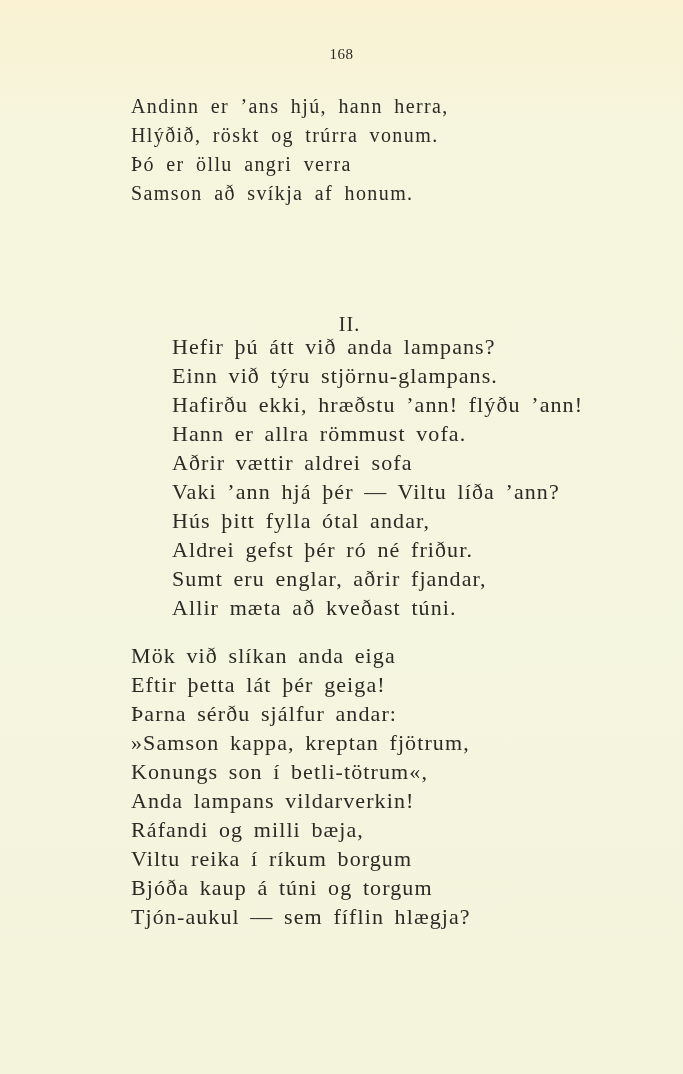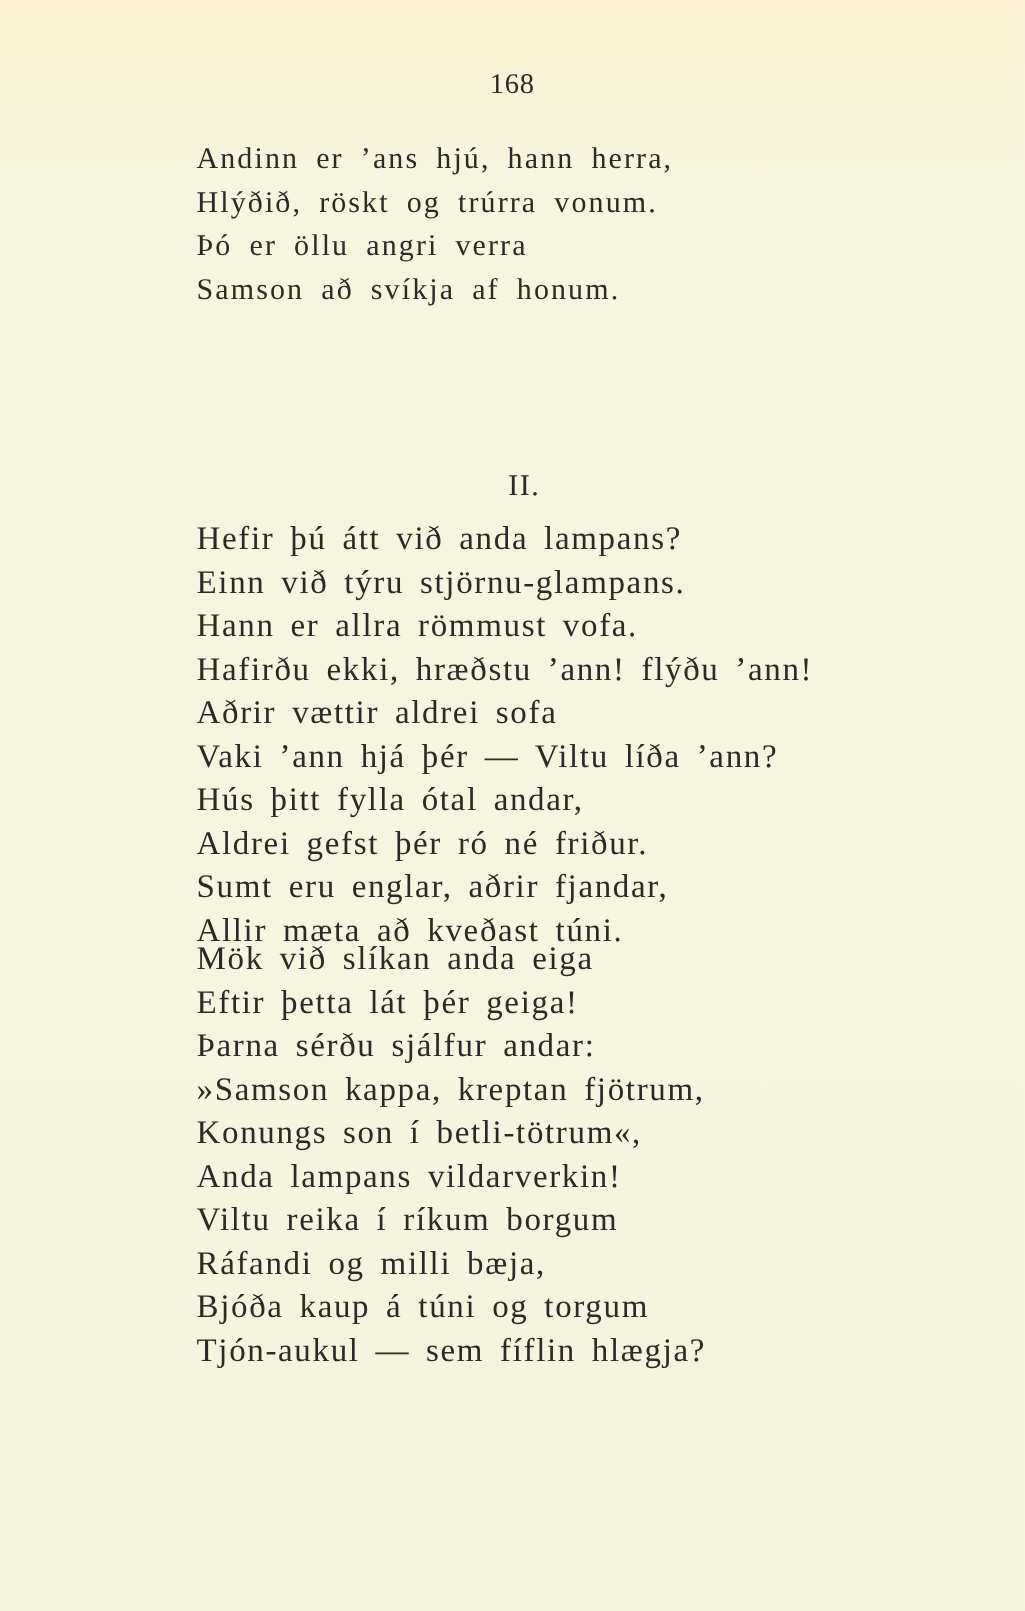--- a/index.html
+++ b/index.html
@@ -6,68 +6,68 @@
     body {
       width: 683px; height: 1074px; overflow: hidden;
       background: #f7f6df;
       background-image: linear-gradient(180deg, #faf2d2 0%, #f6f5de 12%, #f5f6e0 60%, #f4f3dc 100%);
       font-family: "Liberation Serif", "DejaVu Serif", serif;
       color: #2b2a26;
       position: relative;
     }
     .page-number {
       position: absolute; top: 46px; left: 0; width: 683px;
-      text-align: center; font-size: 19px; letter-spacing: 0.5px;
+      text-align: center; font-size: 15px; letter-spacing: 0.5px;
     }
     .stanza { position: absolute; left: 131px; }
     .line {
       display: block; white-space: nowrap;
       font-size: 22px; letter-spacing: 1.1px; word-spacing: 4px;
       height: 29px; line-height: 29px;
     }
     .line.small { font-size: 20px; letter-spacing: 1.4px; word-spacing: 5px; height: 29px; }
     .section-heading {
       position: absolute; top: 313px; left: 0; width: 683px;
       text-align: center; font-size: 20px; letter-spacing: 1px; padding-left: 16px; box-sizing: border-box;
     }
     #stanza-1 { top: 92px; }
-    #stanza-2 { top: 344px; }
-    #stanza-3 { top: 624px; }
+    #stanza-2 { top: 332px; margin-left: 41px; }
+    #stanza-3 { top: 641px; }
   </style>
 </head>
 <body>
 
 <div class="page-number">168</div>
 
 <div id="stanza-1" class="stanza">
   <span class="line small">Andinn er ’ans hjú, hann herra,</span>
   <span class="line small">Hlýðið, röskt og trúrra vonum.</span>
   <span class="line small">Þó er öllu angri verra</span>
   <span class="line small">Samson að svíkja af honum.</span>
 </div>
 
 <div class="section-heading">II.</div>
 
 <div id="stanza-2" class="stanza">
   <span class="line">Hefir þú átt við anda lampans?</span>
   <span class="line">Einn við týru stjörnu-glampans.</span>
+  <span class="line">Hafirðu ekki, hræðstu ’ann! flýðu ’ann!</span>
   <span class="line">Hann er allra römmust vofa.</span>
-  <span class="line">Hafirðu ekki, hræðstu ’ann! flýðu ’ann!</span>
   <span class="line">Aðrir vættir aldrei sofa</span>
   <span class="line">Vaki ’ann hjá þér — Viltu líða ’ann?</span>
   <span class="line">Hús þitt fylla ótal andar,</span>
   <span class="line">Aldrei gefst þér ró né friður.</span>
   <span class="line">Sumt eru englar, aðrir fjandar,</span>
   <span class="line">Allir mæta að kveðast túni.</span>
 </div>
 
 <div id="stanza-3" class="stanza">
   <span class="line">Mök við slíkan anda eiga</span>
   <span class="line">Eftir þetta lát þér geiga!</span>
   <span class="line">Þarna sérðu sjálfur andar:</span>
   <span class="line">»Samson kappa, kreptan fjötrum,</span>
   <span class="line">Konungs son í betli-tötrum«,</span>
   <span class="line">Anda lampans vildarverkin!</span>
+  <span class="line">Ráfandi og milli bæja,</span>
   <span class="line">Viltu reika í ríkum borgum</span>
-  <span class="line">Ráfandi og milli bæja,</span>
   <span class="line">Bjóða kaup á túni og torgum</span>
   <span class="line">Tjón-aukul — sem fíflin hlægja?</span>
 </div>
 
 </body></html>

